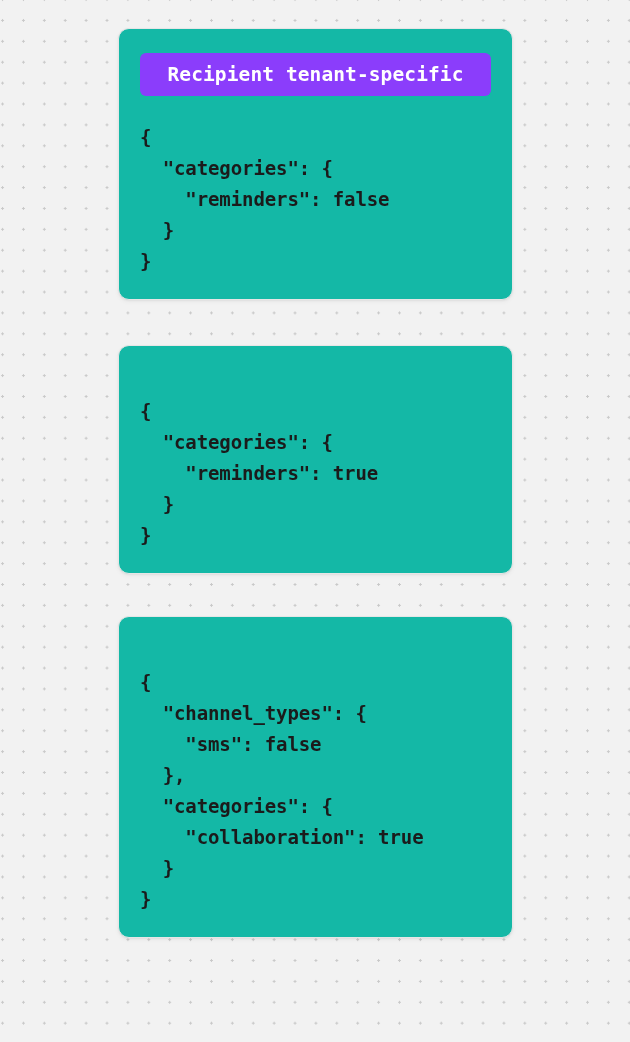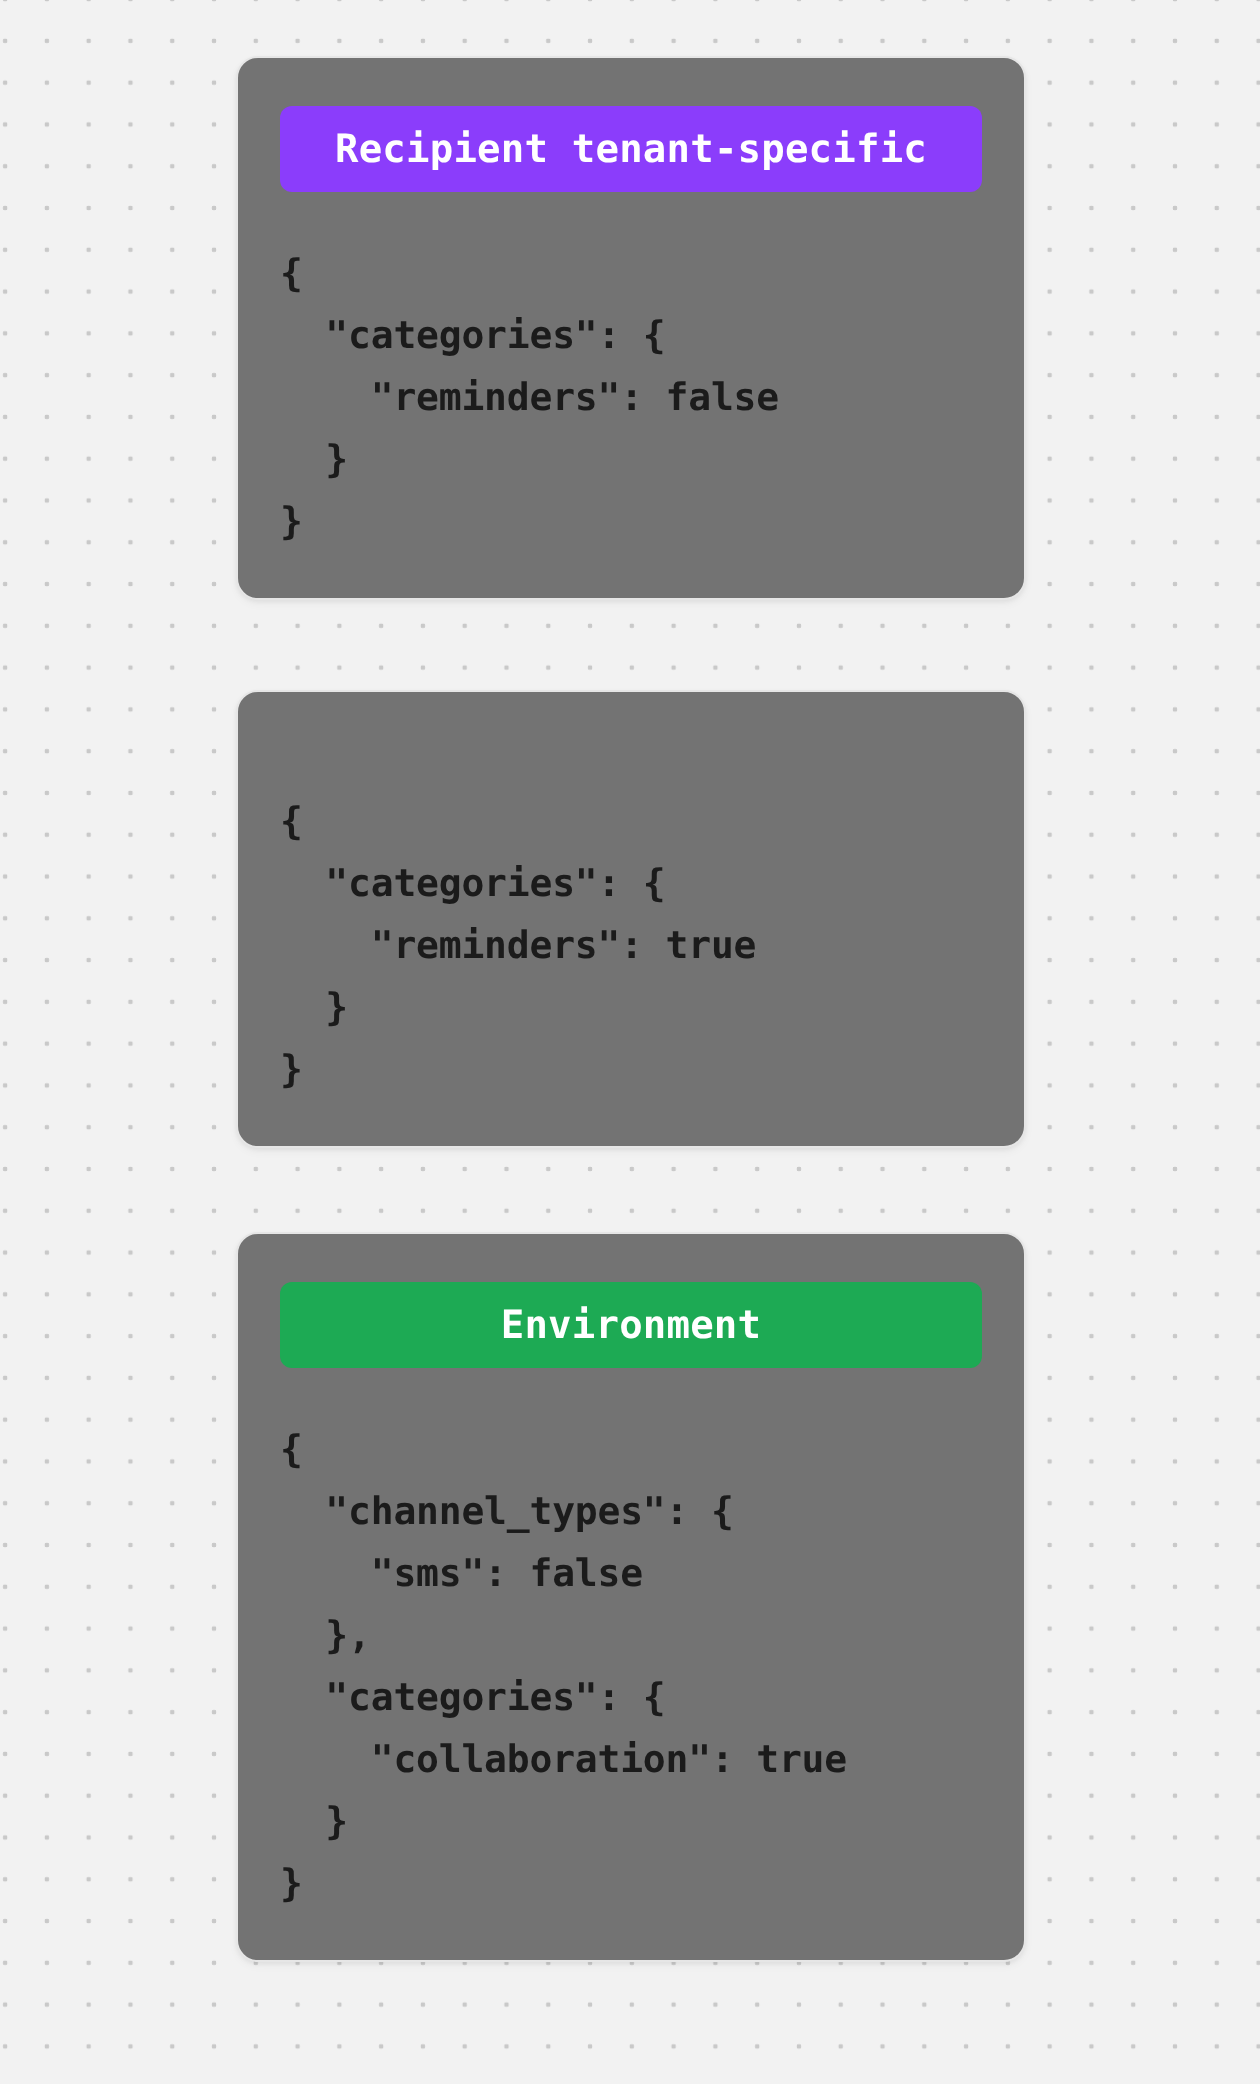--- a/index.html
+++ b/index.html
@@ -22,21 +22,21 @@
   .stack {
     position: absolute;
     left: 118px;
     top: 28px;
     width: 395px;
     display: flex;
     flex-direction: column;
   }
 
   .card {
-    background: #737373;
+    background: #14b8a6;
     border: 1px solid #e6e6e6;
     border-radius: 11px;
     box-sizing: border-box;
     box-shadow: 0 1px 2px rgba(0,0,0,0.05), 0 2px 5px rgba(0,0,0,0.04);
     padding: 24px 21px 22px 21px;
   }
 
   .card-gap-1 { margin-bottom: 45px; }
   .card-gap-2 { margin-bottom: 42px; }
 
@@ -86,21 +86,20 @@
 
   <div class="card card-gap-2">
     <pre class="code">{
   "categories": {
     "reminders": true
   }
 }</pre>
   </div>
 
   <div class="card">
-    <div class="badge" style="background-color: rgb(29, 170, 84); color: rgb(255, 255, 255);">Environment</div>
     <pre class="code">{
   "channel_types": {
     "sms": false
   },
   "categories": {
     "collaboration": true
   }
 }</pre>
   </div>
 

